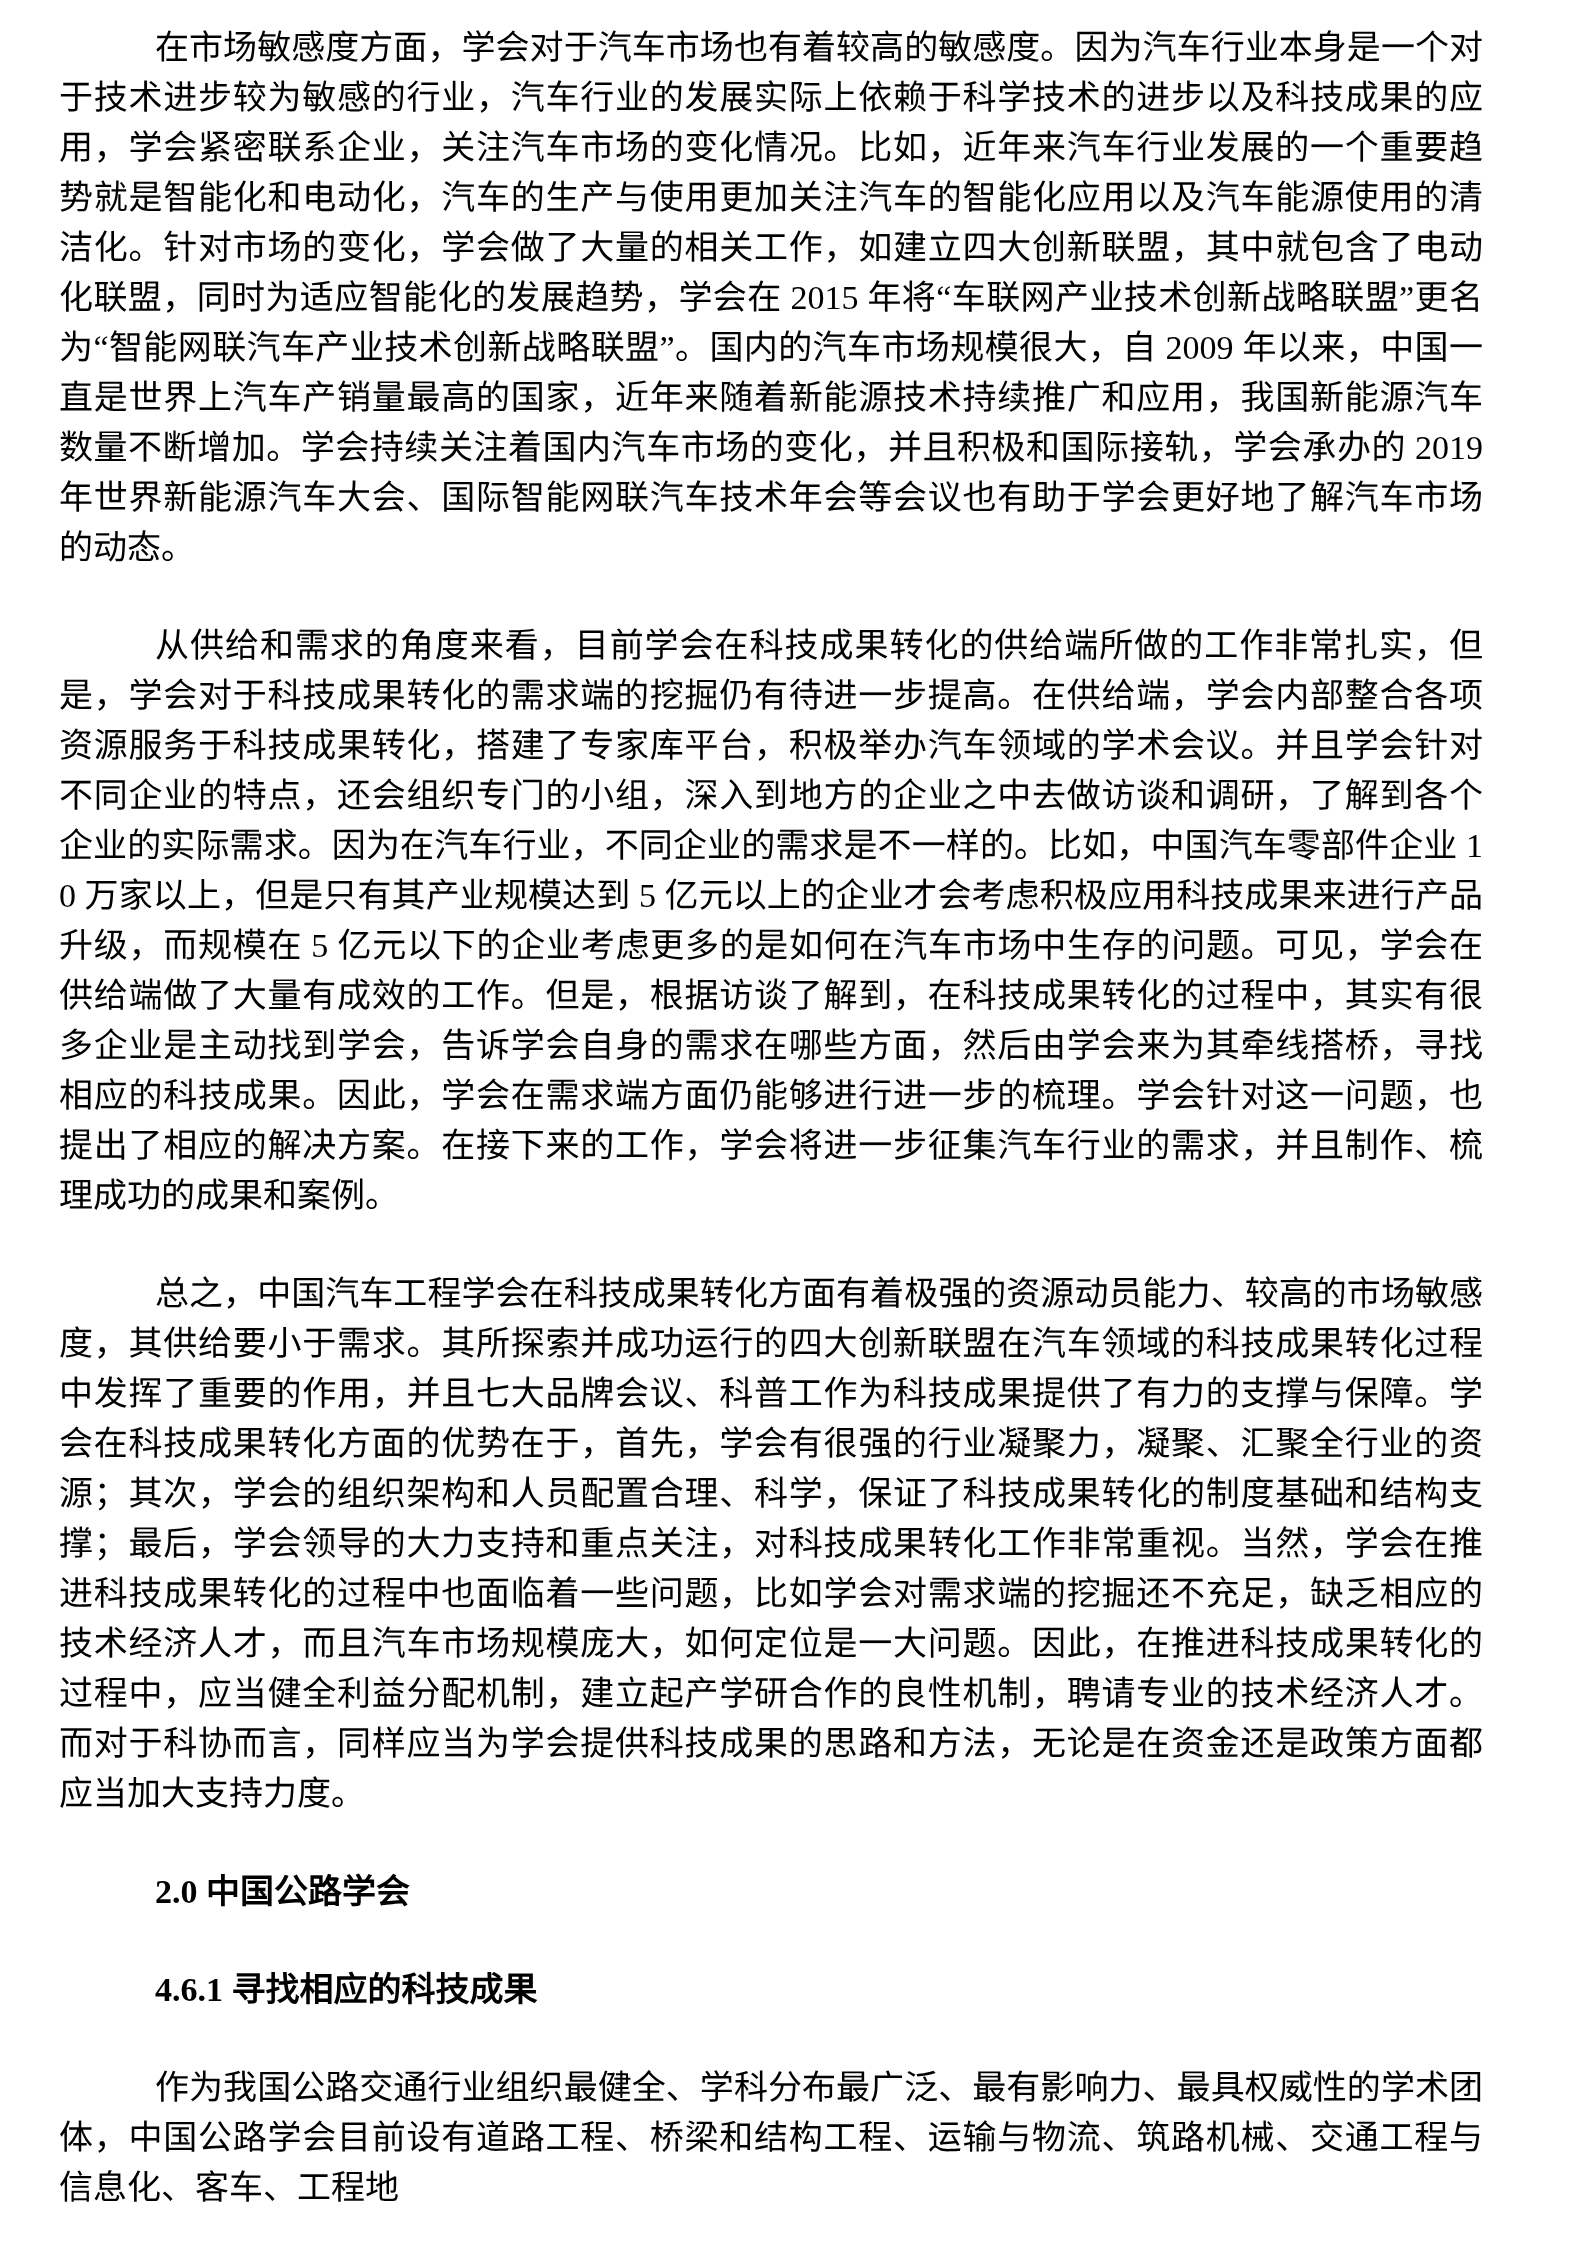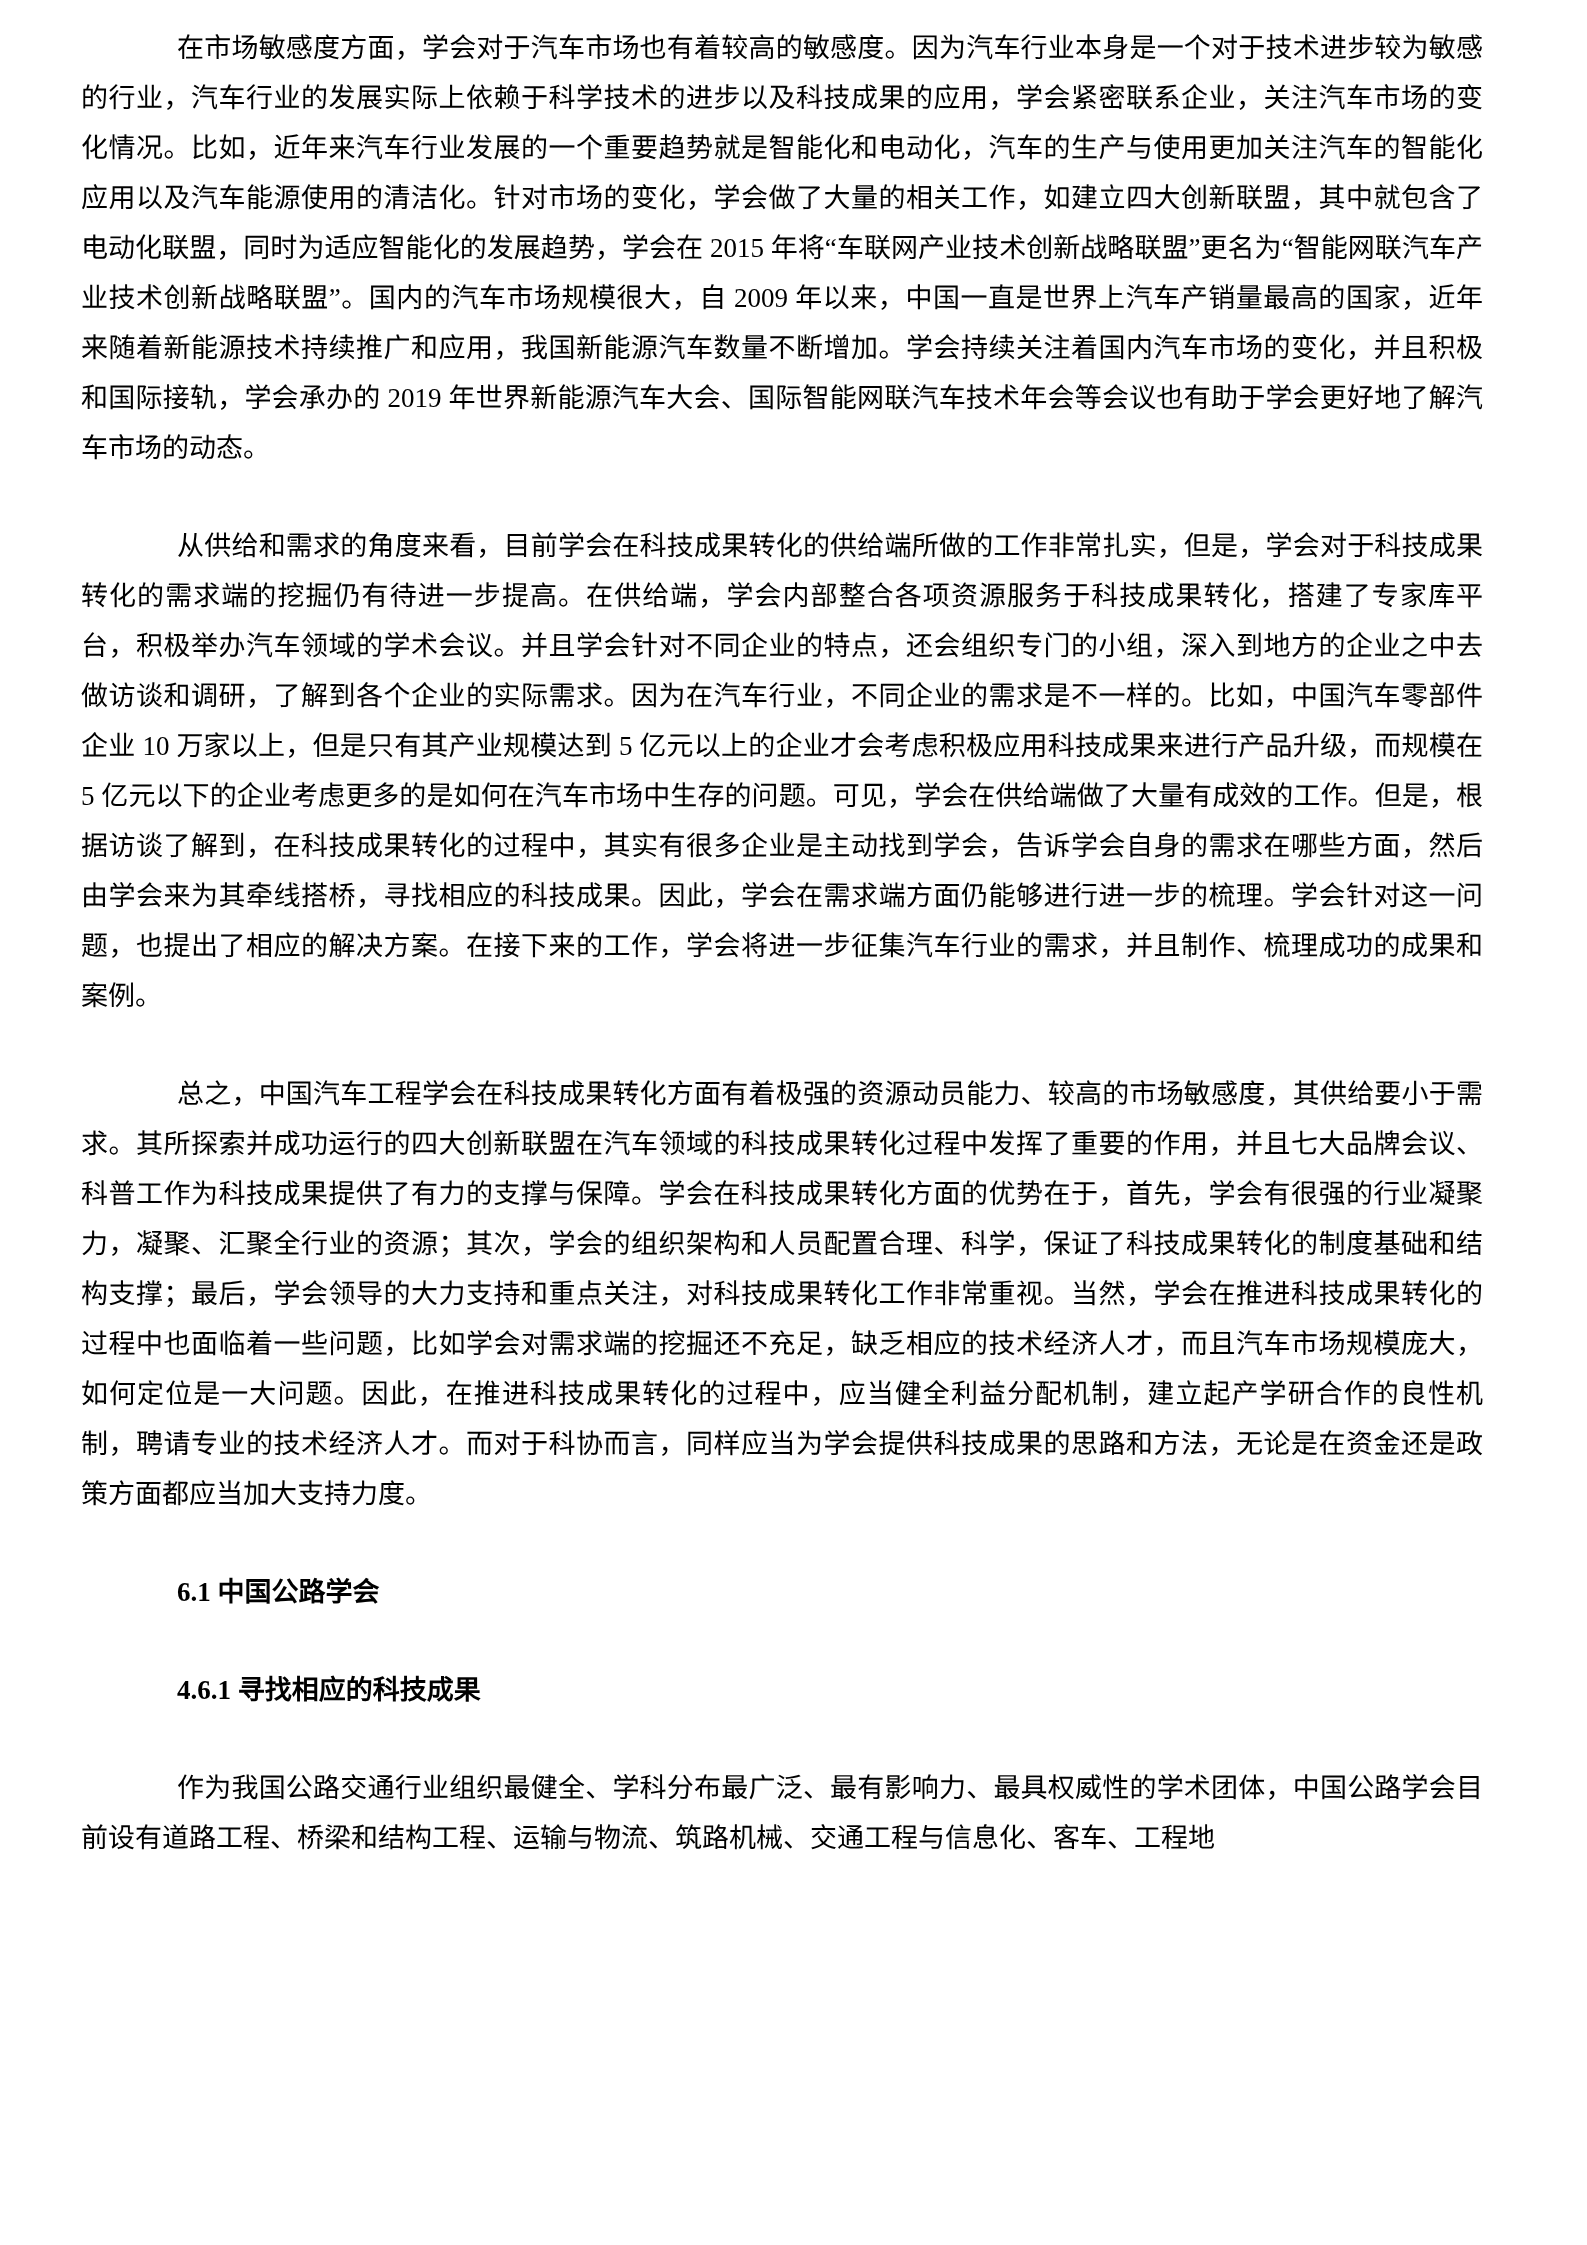--- a/index.html
+++ b/index.html
@@ -5,25 +5,25 @@
   html, body {
     margin: 0;
     padding: 0;
     background: #ffffff;
   }
   .page {
     position: relative;
     width: 1587px;
     height: 2245px;
     box-sizing: border-box;
-    padding: 23px 104px 0 81px;
+    padding: 23px 104px 0 59px;
     background: #ffffff;
     color: #000000;
     font-family: "Liberation Serif", "DejaVu Serif", serif;
-    font-size: 27px;
+    font-size: 34px;
     line-height: 50px;
     overflow: hidden;
   }
   .para {
     text-align: justify;
     text-indent: 96px;
     margin: 0 0 48px 0;
     word-break: break-all;
   }
   .heading {
@@ -39,19 +39,19 @@
 </head>
 <body>
 
 <div class="page">
   <p class="para">在市场敏感度方面，学会对于汽车市场也有着较高的敏感度。因为汽车行业本身是一个对于技术进步较为敏感的行业，汽车行业的发展实际上依赖于科学技术的进步以及科技成果的应用，学会紧密联系企业，关注汽车市场的变化情况。比如，近年来汽车行业发展的一个重要趋势就是智能化和电动化，汽车的生产与使用更加关注汽车的智能化应用以及汽车能源使用的清洁化。针对市场的变化，学会做了大量的相关工作，如建立四大创新联盟，其中就包含了电动化联盟，同时为适应智能化的发展趋势，学会在 2015 年将“车联网产业技术创新战略联盟”更名为“智能网联汽车产业技术创新战略联盟”。国内的汽车市场规模很大，自 2009 年以来，中国一直是世界上汽车产销量最高的国家，近年来随着新能源技术持续推广和应用，我国新能源汽车数量不断增加。学会持续关注着国内汽车市场的变化，并且积极和国际接轨，学会承办的 2019 年世界新能源汽车大会、国际智能网联汽车技术年会等会议也有助于学会更好地了解汽车市场的动态。</p>
 
   <p class="para">从供给和需求的角度来看，目前学会在科技成果转化的供给端所做的工作非常扎实，但是，学会对于科技成果转化的需求端的挖掘仍有待进一步提高。在供给端，学会内部整合各项资源服务于科技成果转化，搭建了专家库平台，积极举办汽车领域的学术会议。并且学会针对不同企业的特点，还会组织专门的小组，深入到地方的企业之中去做访谈和调研，了解到各个企业的实际需求。因为在汽车行业，不同企业的需求是不一样的。比如，中国汽车零部件企业 10 万家以上，但是只有其产业规模达到 5 亿元以上的企业才会考虑积极应用科技成果来进行产品升级，而规模在 5 亿元以下的企业考虑更多的是如何在汽车市场中生存的问题。可见，学会在供给端做了大量有成效的工作。但是，根据访谈了解到，在科技成果转化的过程中，其实有很多企业是主动找到学会，告诉学会自身的需求在哪些方面，然后由学会来为其牵线搭桥，寻找相应的科技成果。因此，学会在需求端方面仍能够进行进一步的梳理。学会针对这一问题，也提出了相应的解决方案。在接下来的工作，学会将进一步征集汽车行业的需求，并且制作、梳理成功的成果和案例。</p>
 
   <p class="para">总之，中国汽车工程学会在科技成果转化方面有着极强的资源动员能力、较高的市场敏感度，其供给要小于需求。其所探索并成功运行的四大创新联盟在汽车领域的科技成果转化过程中发挥了重要的作用，并且七大品牌会议、科普工作为科技成果提供了有力的支撑与保障。学会在科技成果转化方面的优势在于，首先，学会有很强的行业凝聚力，凝聚、汇聚全行业的资源；其次，学会的组织架构和人员配置合理、科学，保证了科技成果转化的制度基础和结构支撑；最后，学会领导的大力支持和重点关注，对科技成果转化工作非常重视。当然，学会在推进科技成果转化的过程中也面临着一些问题，比如学会对需求端的挖掘还不充足，缺乏相应的技术经济人才，而且汽车市场规模庞大，如何定位是一大问题。因此，在推进科技成果转化的过程中，应当健全利益分配机制，建立起产学研合作的良性机制，聘请专业的技术经济人才。而对于科协而言，同样应当为学会提供科技成果的思路和方法，无论是在资金还是政策方面都应当加大支持力度。</p>
 
-  <p class="heading">6.1 中国公路学会</p>
+  <p class="heading">2.0 中国公路学会</p>
 
   <p class="heading">4.6.1 寻找相应的科技成果</p>
 
 
   <p class="para">作为我国公路交通行业组织最健全、学科分布最广泛、最有影响力、最具权威性的学术团体，中国公路学会目前设有道路工程、桥梁和结构工程、运输与物流、筑路机械、交通工程与信息化、客车、工程地</p>
 </div>
 
 </body></html>

